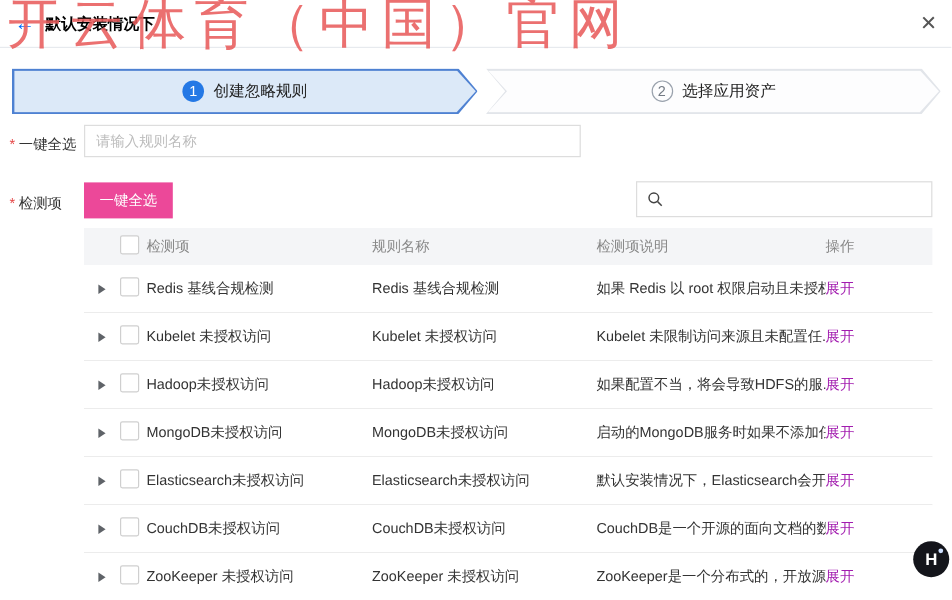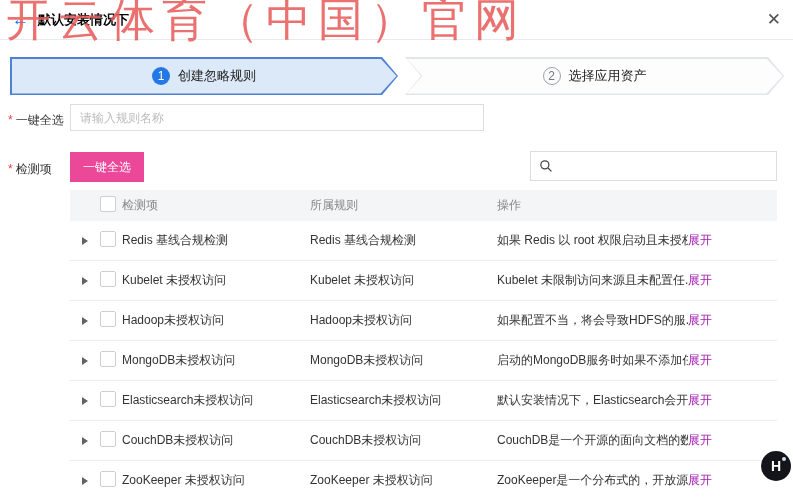--- a/index.html
+++ b/index.html
@@ -170,21 +170,22 @@
     <circle cx="6.7" cy="6.7" r="4.6" fill="none" stroke="#444" stroke-width="1.4"></circle>
     <line x1="10.3" y1="10.3" x2="14.2" y2="14.2" stroke="#444" stroke-width="1.4"></line>
   </svg>
 </div>
 
 <div class="table">
   <div class="t-head">
     <div class="c-expand"></div>
     <div class="c-check"><span class="checkbox"></span></div>
     <div class="c-name">检测项</div>
-    <div class="c-rule">所属规则</div>
+    <div class="c-rule">规则名称</div>
+    <div class="c-desc">检测项说明</div>
     <div class="c-action">操作</div>
   </div>
   <div id="t-body">
   <div class="t-row">
     <div class="c-expand">
           <span class="tri"></span>
         </div>
     <div class="c-check"><span class="checkbox"></span></div>
     <div class="c-name">Redis 基线合规检测</div>
     <div class="c-rule">Redis 基线合规检测</div>

